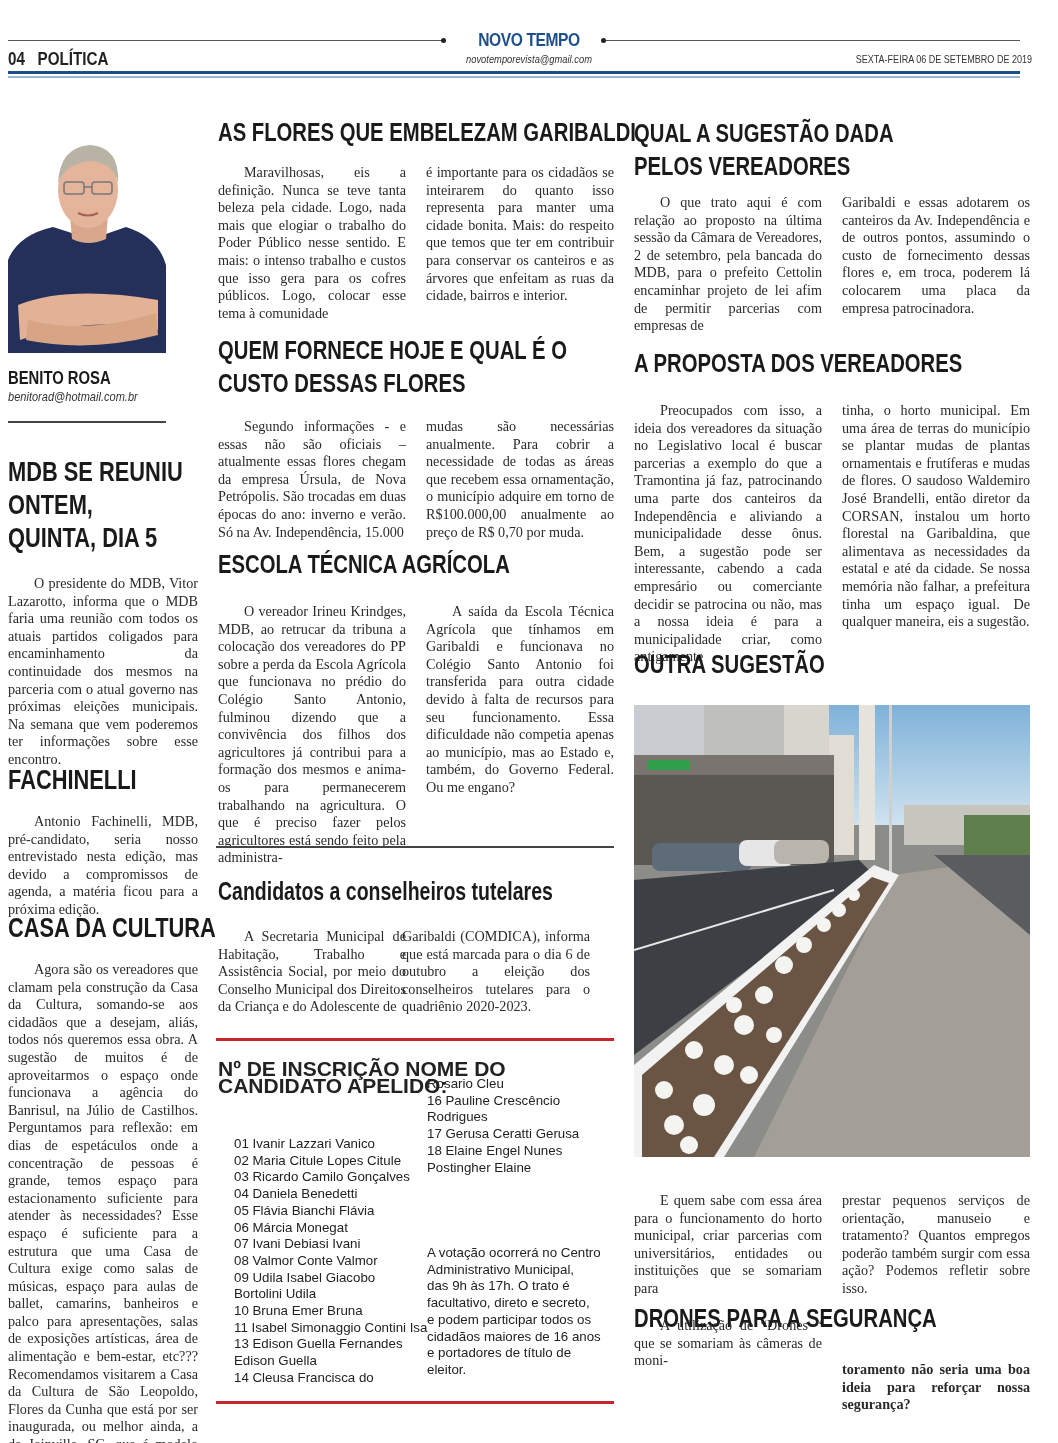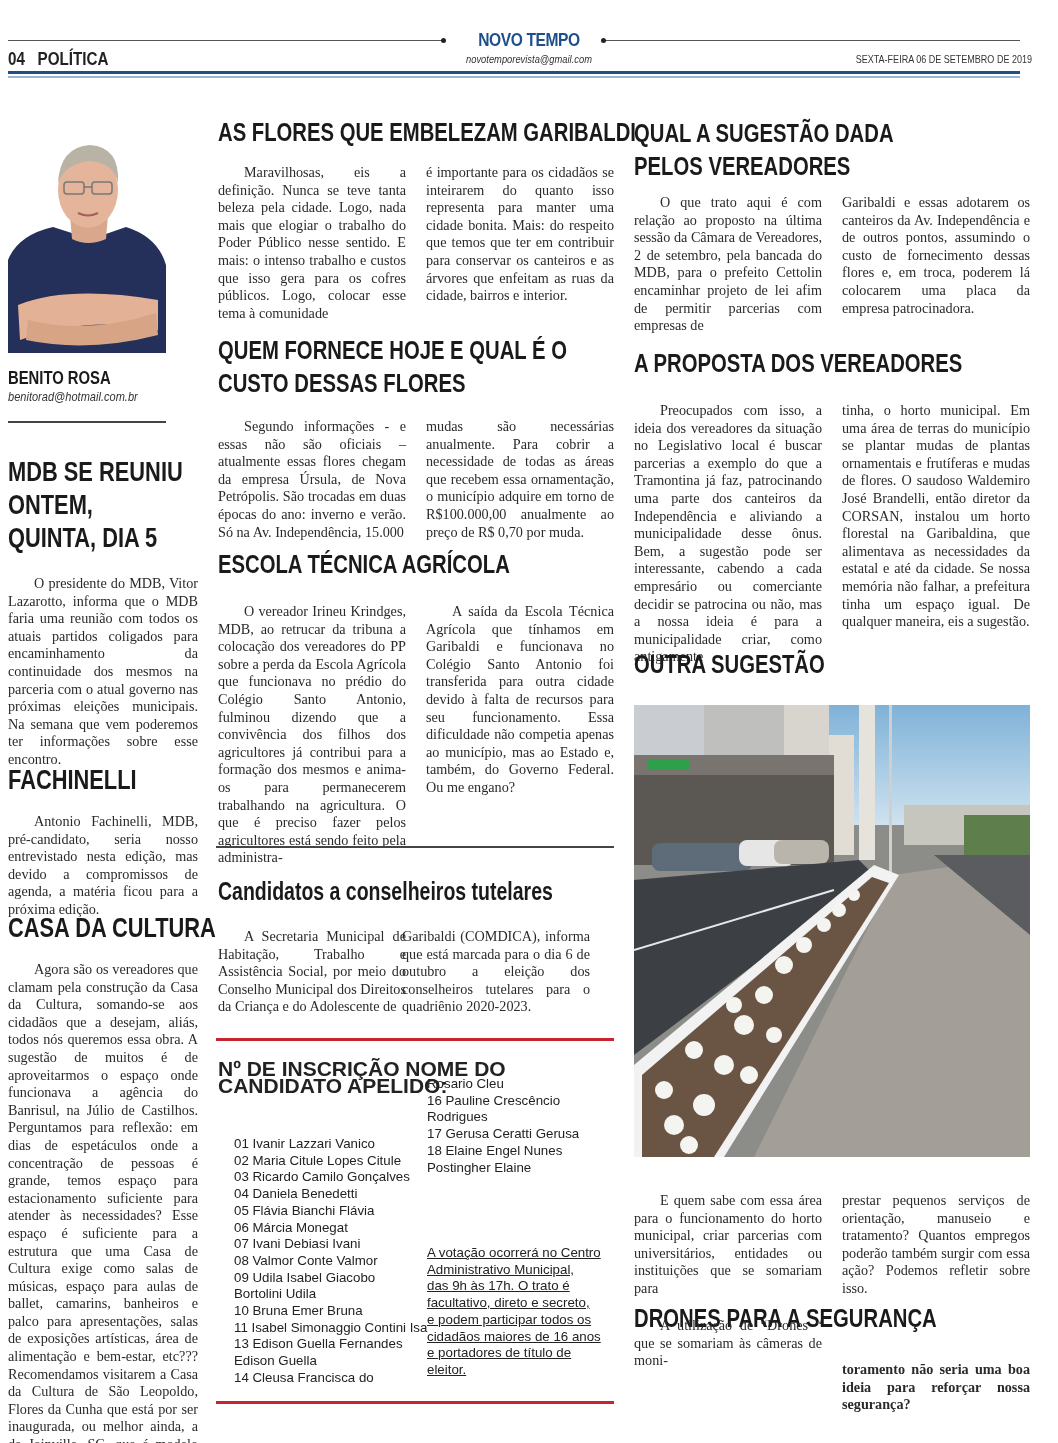--- a/index.html
+++ b/index.html
@@ -171,21 +171,21 @@
     <div>14 Cleusa Francisca do</div>
   </div>
   <div class="list" style="left:427px; top:1076px;">
     <div>Rosario Cleu</div>
     <div>16 Pauline Crescêncio</div>
     <div>Rodrigues</div>
     <div>17 Gerusa Ceratti Gerusa</div>
     <div>18 Elaine Engel Nunes</div>
     <div>Postingher Elaine</div>
   </div>
-  <div class="list" style="left:427px; top:1245px;text-decoration:underline;">
+  <div class="list" style="left:427px; top:1245px;">
     <div>A votação ocorrerá no Centro</div>
     <div>Administrativo Municipal,</div>
     <div>das 9h às 17h. O trato é</div>
     <div>facultativo, direto e secreto,</div>
     <div>e podem participar todos os</div>
     <div>cidadãos maiores de 16 anos</div>
     <div>e portadores de título de</div>
     <div>eleitor.</div>
   </div>
   <div class="red-rule" style="top:1401px;"></div>

